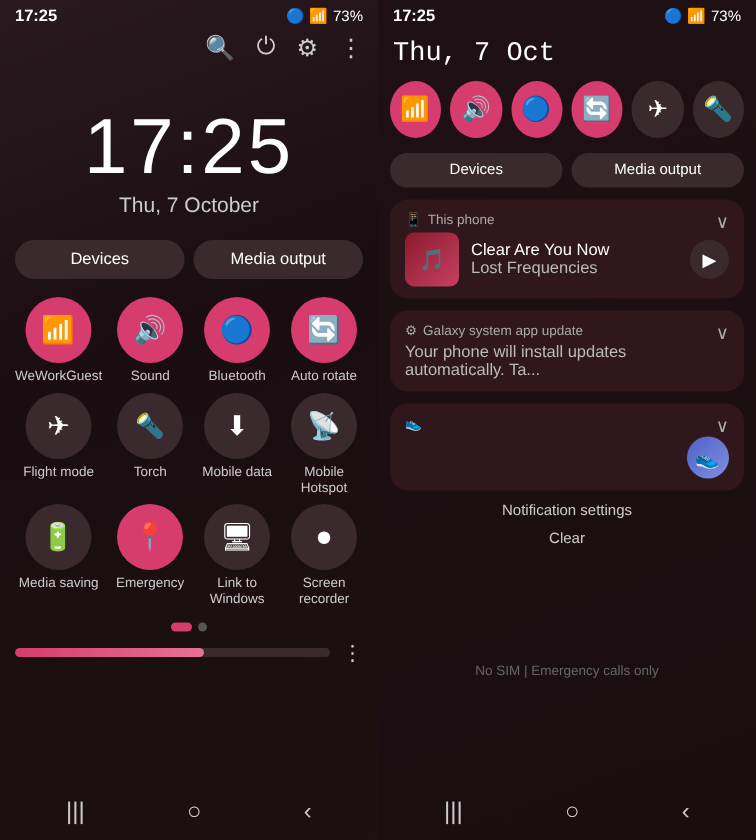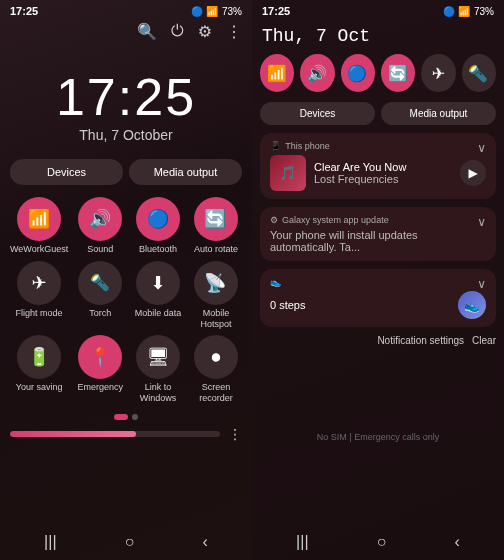--- a/index.html
+++ b/index.html
@@ -284,20 +284,21 @@
       right: 10px;
       color: #aaa;
       font-size: 12px;
     }
 
     .notif-settings-row {
       display: flex;
       justify-content: flex-end;
       padding: 4px 8px;
       gap: 8px;
+      flex-direction: column;
     }
     .notif-settings-btn {
       font-size: 10px;
       color: #ccc;
       background: none;
       border: none;
       cursor: pointer;
     }
 
     .right-bottom-note {
@@ -378,21 +379,21 @@
       <div class="tile-icon inactive">⬇</div>
       <span class="tile-label">Mobile data</span>
     </div>
     <div class="tile">
       <div class="tile-icon inactive">📡</div>
       <span class="tile-label">Mobile Hotspot</span>
     </div>
 
     <div class="tile">
       <div class="tile-icon inactive">🔋</div>
-      <span class="tile-label">Your saving</span>
+      <span class="tile-label">Media saving</span>
     </div>
     <div class="tile">
       <div class="tile-icon active">📍</div>
       <span class="tile-label">Emergency</span>
     </div>
     <div class="tile">
       <div class="tile-icon inactive">🖥</div>
       <span class="tile-label">Link to Windows</span>
     </div>
     <div class="tile">
@@ -484,21 +485,20 @@
 
   <div class="notification-card">
     <div class="notif-chevron">∨</div>
     <div class="notif-top">
       <div class="notif-app-label">
         <span>👟</span>
       </div>
     </div>
     <div class="notif-content">
       <div class="notif-text">
-        <div class="notif-title">0 steps</div>
       </div>
       <div class="step-circle">👟</div>
     </div>
   </div>
 
   <div class="notif-settings-row">
     <button class="notif-settings-btn">Notification settings</button>
     <button class="notif-settings-btn">Clear</button>
   </div>
 

